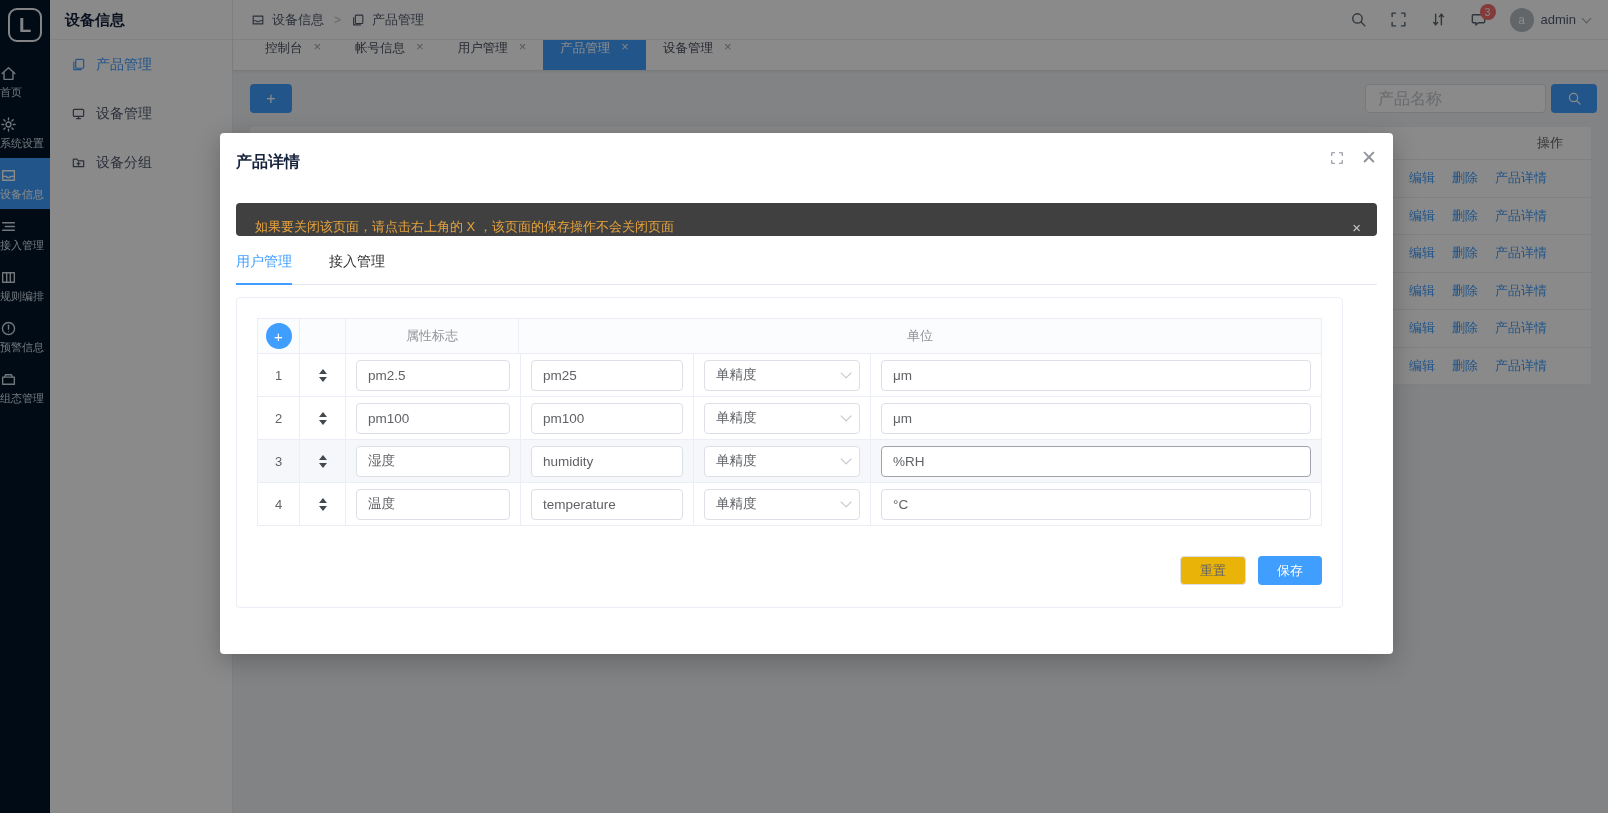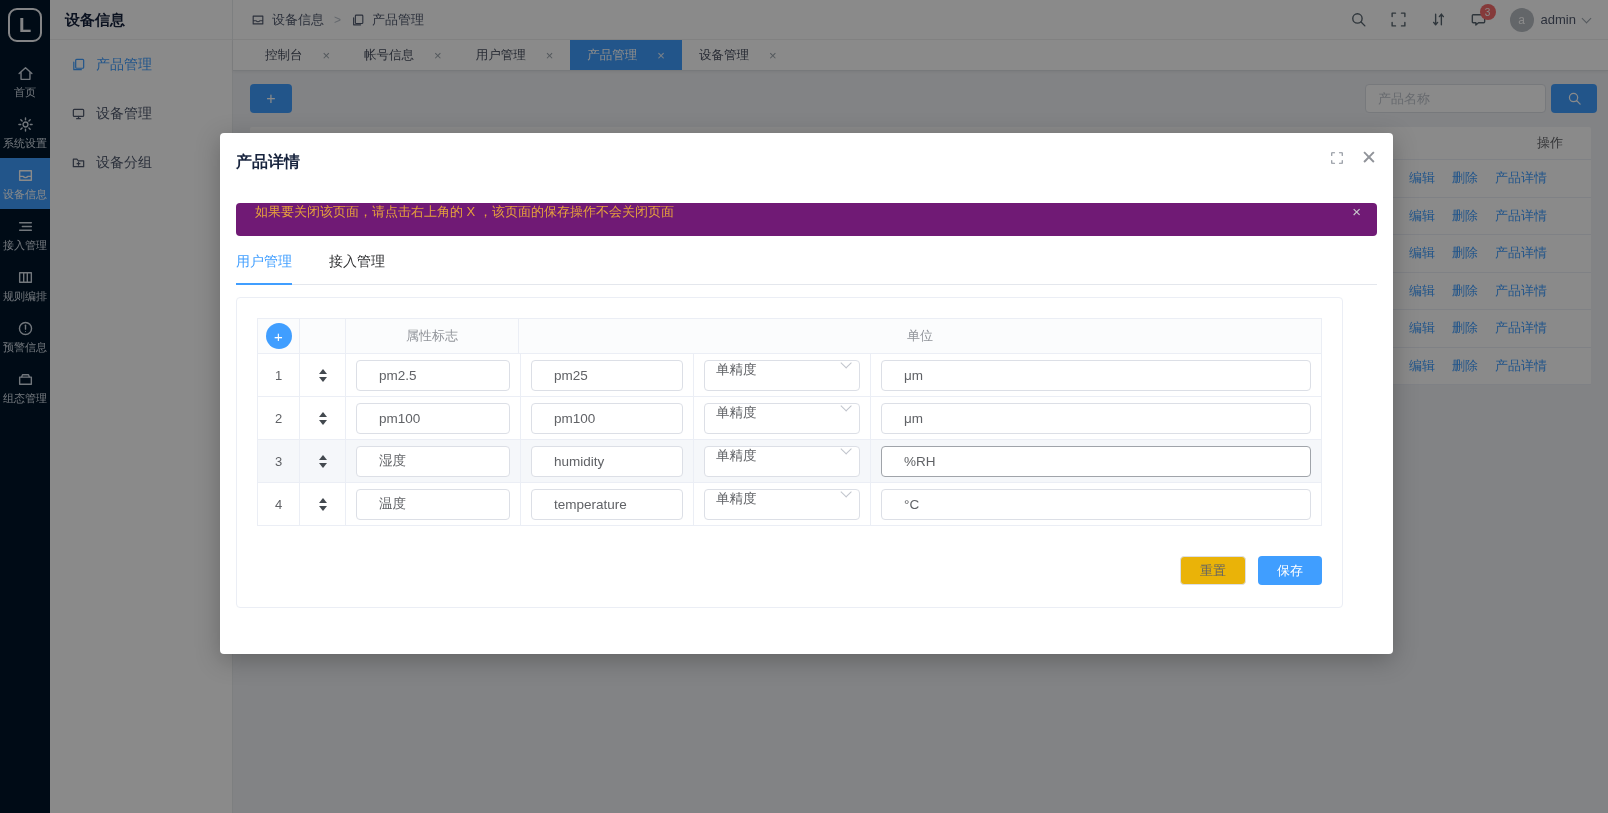--- a/index.html
+++ b/index.html
@@ -3,21 +3,21 @@
 <meta charset="utf-8">
 <style>
   * { margin:0; padding:0; box-sizing:border-box; }
   body { font-family:"Liberation Sans","DejaVu Sans",sans-serif; background:#444; }
   .screen { position:relative; width:1608px; height:813px; overflow:hidden; background:#f0f2f5; }
 
   
   .rail { position:absolute; left:0; top:0; width:50px; height:100%; background:#001529; z-index:1; }
   .rail-logo { width:34px; height:34px; margin:8px auto 14px; border:2px solid #f2f4f7; border-radius:9px;
     color:#f2f4f7; font-size:20px; font-weight:bold; display:flex; align-items:center; justify-content:center; }
-  .rail-item { display:flex; flex-direction:column; align-items:center; gap:4px; padding:9px 0; cursor:pointer;
+  .rail-item { display:flex; flex-direction:column; align-items:flex-start; gap:4px; padding:9px 0; cursor:pointer;
     color:#d3dce6; }
   .rail-item .lbl { font-size:11px; line-height:12px; }
   .rail-item svg { width:17px; height:17px; stroke:#d3dce6; }
   .rail-item.active { background:#409eff; color:#fff; }
   .rail-item.active svg { stroke:#fff; }
 
   
   .subbar { position:absolute; left:50px; top:0; width:183px; height:100%; background:#fff; z-index:1;
     border-right:1px solid #e8eaec; }
   .subbar-title { height:40px; line-height:40px; padding-left:15px; font-size:15px; font-weight:bold; color:#17233d;
@@ -43,33 +43,33 @@
   .user { display:flex; align-items:center; gap:7px; cursor:pointer; }
   .avatar { width:24px; height:24px; border-radius:50%; background:#b7bcc2; color:#fff; font-size:12px;
     display:flex; align-items:center; justify-content:center; }
   .uname { font-size:13px; color:#515a6e; }
   .caret { width:7px; height:7px; border-right:1.4px solid #9aa3ab; border-bottom:1.4px solid #9aa3ab;
     transform:rotate(45deg); margin-top:-3px; }
 
   
   .tabbar { height:31px; background:#fff; border-bottom:1px solid #dcdfe3; box-shadow:0 1px 3px rgba(0,0,0,.06);
     display:flex; align-items:stretch; padding-left:15px; }
-  .ptab { display:flex; align-items:center; gap:20px; padding:0 17px; font-size:12.5px; color:#495060; cursor:pointer; }
+  .ptab { display:flex; gap:11px; padding:0 17px; font-size:12.5px; color:#495060; cursor:pointer; }
   .ptab .x { font-size:13px; color:#9aa3ab; line-height:1; }
   .ptab.active { background:#409eff; color:#fff; }
   .ptab.active .x { color:#e8f1fb; }
 
   
   .content { padding:13px 17px 0; }
   .ctl-row { display:flex; align-items:center; }
   .btn-add { width:42px; height:29px; background:#409eff; border:none; border-radius:4px; color:#fff;
     font-size:16px; cursor:pointer; }
   .search-wrap { margin-left:auto; display:flex; }
   .search-input { width:181px; height:29px; border:1px solid #dcdfe6; border-radius:4px; padding:0 12px;
-    font-size:13px; color:#0f766e; background:#fff; outline:none; }
+    font-size:16px; color:#0f766e; background:#fff; outline:none; }
   .search-input::placeholder { color:#bfc4cc; }
   .btn-search { width:46px; height:29px; margin-left:5px; margin-right:-6px; background:#409eff; border:none;
     border-radius:4px; display:flex; align-items:center; justify-content:center; cursor:pointer; }
   .btn-search svg { width:15px; height:15px; stroke:#fff; }
   .bg-card { margin-top:14px; background:#fff; border-radius:2px; }
   .bg-thead { height:33px; display:flex; align-items:center; border-bottom:1px solid #ebeef5; }
   .bg-th-actions { margin-left:auto; width:225px; font-size:13px; color:#606266; padding-right:28px; text-align:right; }
   .bg-row { height:37.5px; display:flex; align-items:center; border-bottom:1px solid #ebeef5; }
   .bg-actions { margin-left:auto; width:225px; display:flex; gap:17px; }
   .bg-actions span { font-size:13px; color:#409eff; cursor:pointer; white-space:nowrap; }
@@ -79,21 +79,21 @@
 
   
   .dialog { position:absolute; left:220px; top:133px; width:1173px; height:521px; background:#fff;
     border-radius:4px; box-shadow:0 6px 24px rgba(0,0,0,.25); z-index:20; }
   .dlg-header { display:flex; align-items:flex-start; padding:18px 16px 0; }
   .dlg-title { font-size:16px; font-weight:bold; color:#17233d; line-height:22px; }
   .dlg-tools { margin-left:auto; display:flex; align-items:center; gap:17px; }
   .dlg-tools svg { width:14px; height:14px; stroke:#8a9099; cursor:pointer; }
   .dlg-close { font-size:19px; color:#909399; line-height:14px; cursor:pointer; }
   .dlg-body { padding:0 16px; }
-  .alert { margin-top:30px; height:33px; background:#701a75; border-radius:4px; display:flex; align-items:flex-start;
+  .alert { margin-top:30px; height:33px; background:#404040; border-radius:4px; display:flex; align-items:flex-end;
     padding:0 16px 0 19px; }
   .alert-text { font-size:13px; color:#e6a23c; }
   .alert-close { margin-left:auto; color:#c8c9cc; font-size:15px; cursor:pointer; }
   .dlg-tabs { margin-top:17px; display:flex; gap:37px; border-bottom:1px solid #e4e7ed; }
   .dlg-tab { padding-bottom:12px; font-size:14px; color:#303133; cursor:pointer; }
   .dlg-tab.active { color:#409eff; border-bottom:2px solid #409eff; margin-bottom:-1px; }
 
   .panel { margin:12px 34px 0 0; border:1px solid #ebeef5; border-radius:4px; padding:20px 20px 22px; }
   .m-table { border:1px solid #ebeef5; border-bottom:none; }
   .m-thead { display:flex; height:35px; background:#fbfcfd; }
@@ -107,25 +107,25 @@
   .c-type { width:177px; } .c-unit { flex:1; }
   .m-th:last-child, .m-cell:last-child { border-right:none; }
   .idx-num { font-size:13px; color:#606266; }
   .btn-add-row { width:26px; height:26px; border-radius:50%; background:#409eff; border:none; color:#fff;
     font-size:15px; line-height:1; cursor:pointer; }
   .drag { display:flex; flex-direction:column; gap:3px; cursor:grab; }
   .tri-up { width:0; height:0; border-left:4.5px solid transparent; border-right:4.5px solid transparent;
     border-bottom:5.5px solid #43494f; }
   .tri-dn { width:0; height:0; border-left:4.5px solid transparent; border-right:4.5px solid transparent;
     border-top:5.5px solid #43494f; }
-  .cell-input { width:100%; height:31px; border:1px solid #dcdfe6; border-radius:4px; padding:0 22px;
+  .cell-input { width:100%; height:31px; border:1px solid #dcdfe6; border-radius:4px; padding:0 11px;
     font-size:13.5px; color:#606266; background:#fff; outline:none; }
   .m-row.highlight .c-unit .cell-input { border-color:#a0a4aa; }
   .sel { width:100%; height:31px; border:1px solid #dcdfe6; border-radius:4px; padding:0 11px; background:#fff;
-    display:flex; align-items:flex-start; font-size:13.5px; color:#606266; cursor:pointer; }
+    display:flex; align-items:center; font-size:13.5px; color:#606266; cursor:pointer; }
   .chev { margin-left:auto; width:8px; height:8px; border-right:1.4px solid #c0c4cc; border-bottom:1.4px solid #c0c4cc;
     transform:rotate(45deg) translateY(-3px); }
   .panel-actions { display:flex; justify-content:flex-end; gap:12px; margin-top:30px; }
   .btn-reset { height:29px; padding:0 19px; background:#eab308; border:1px solid #dcdfe6; border-radius:4px;
     font-size:13px; color:#606266; cursor:pointer; }
   .btn-save { height:29px; padding:0 19px; background:#409eff; border:none; border-radius:4px;
     font-size:13px; color:#fff; cursor:pointer; }
   svg { fill:none; stroke-width:1.3; stroke-linecap:round; stroke-linejoin:round; }
 </style>
 </head>

